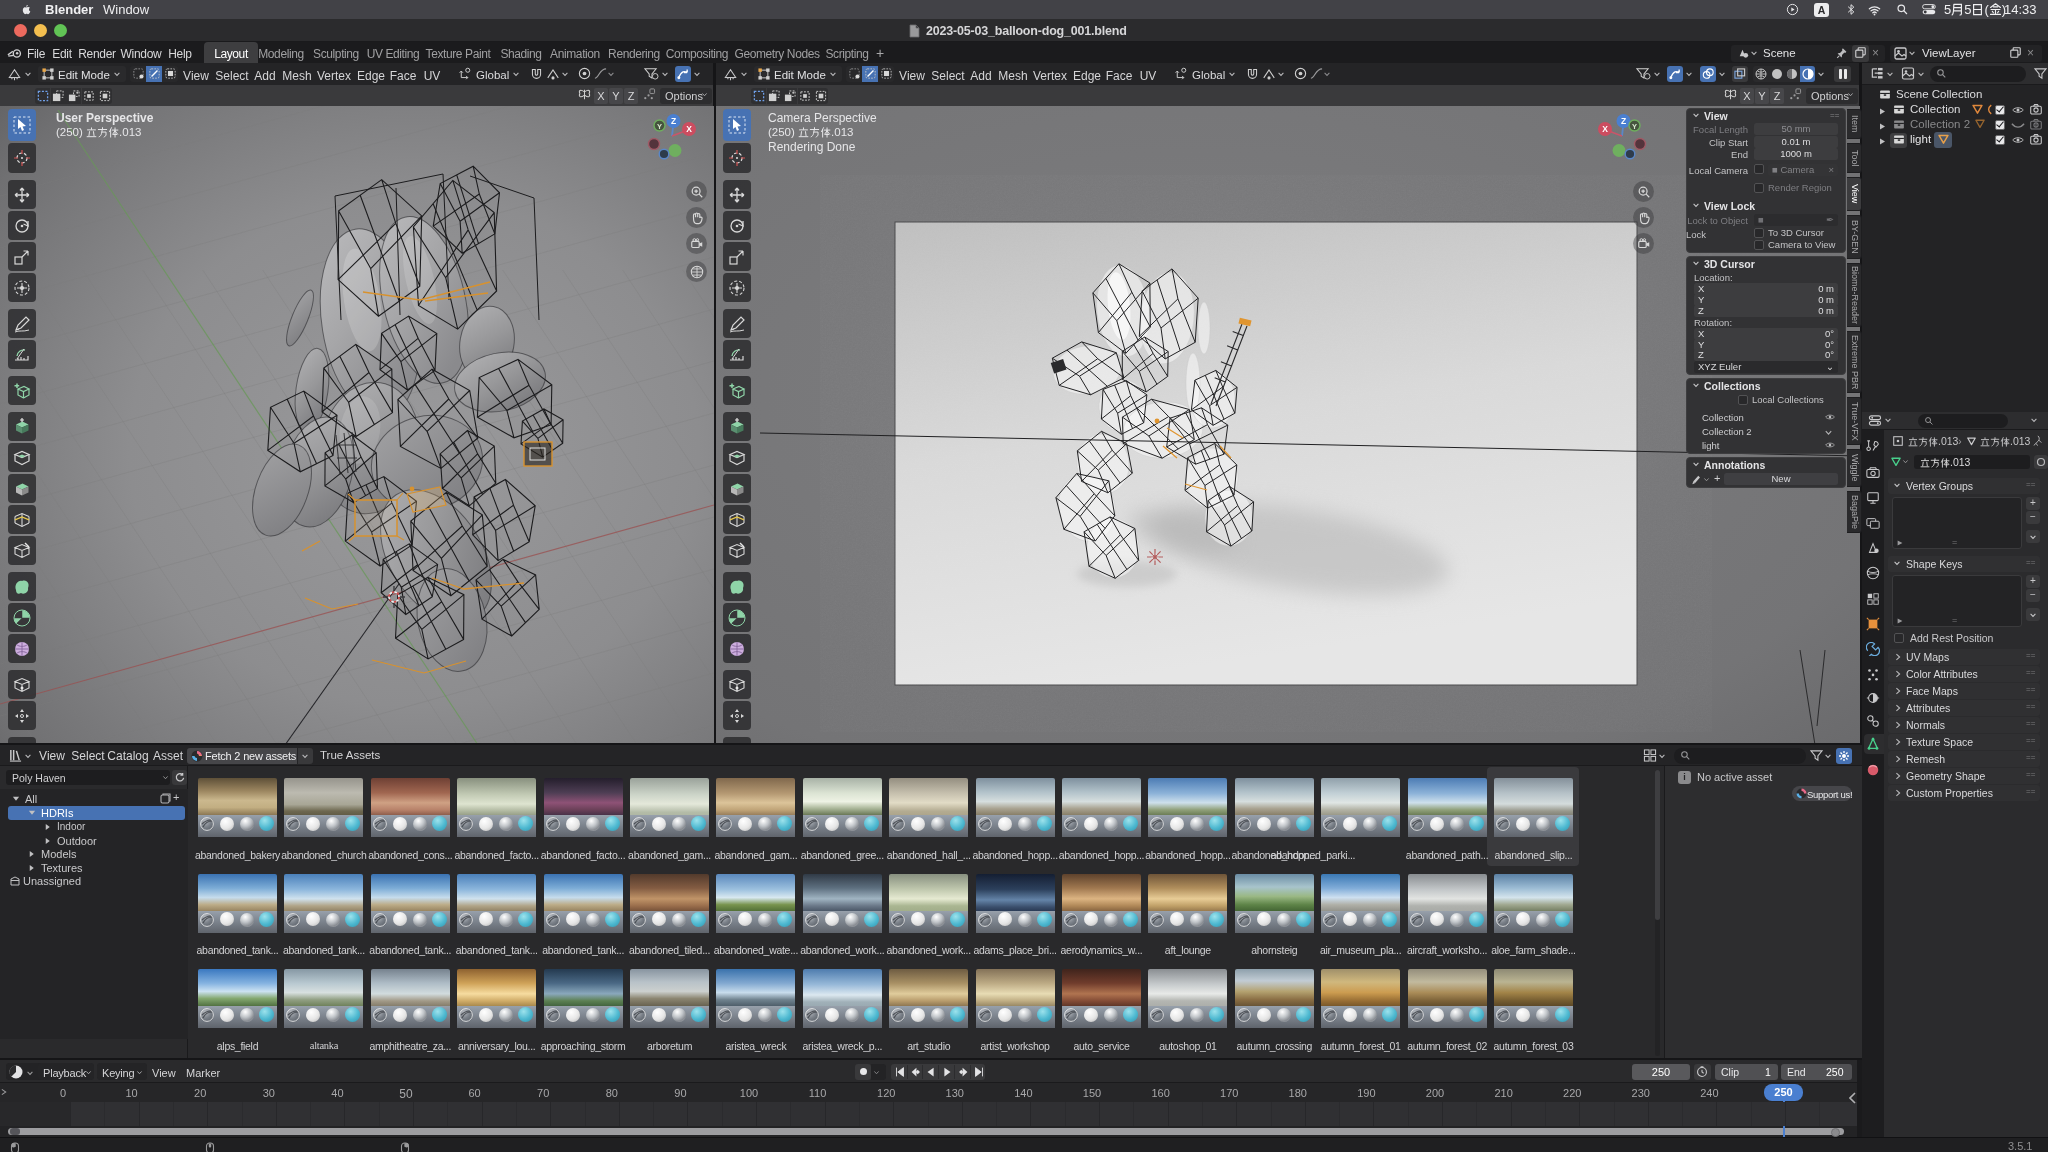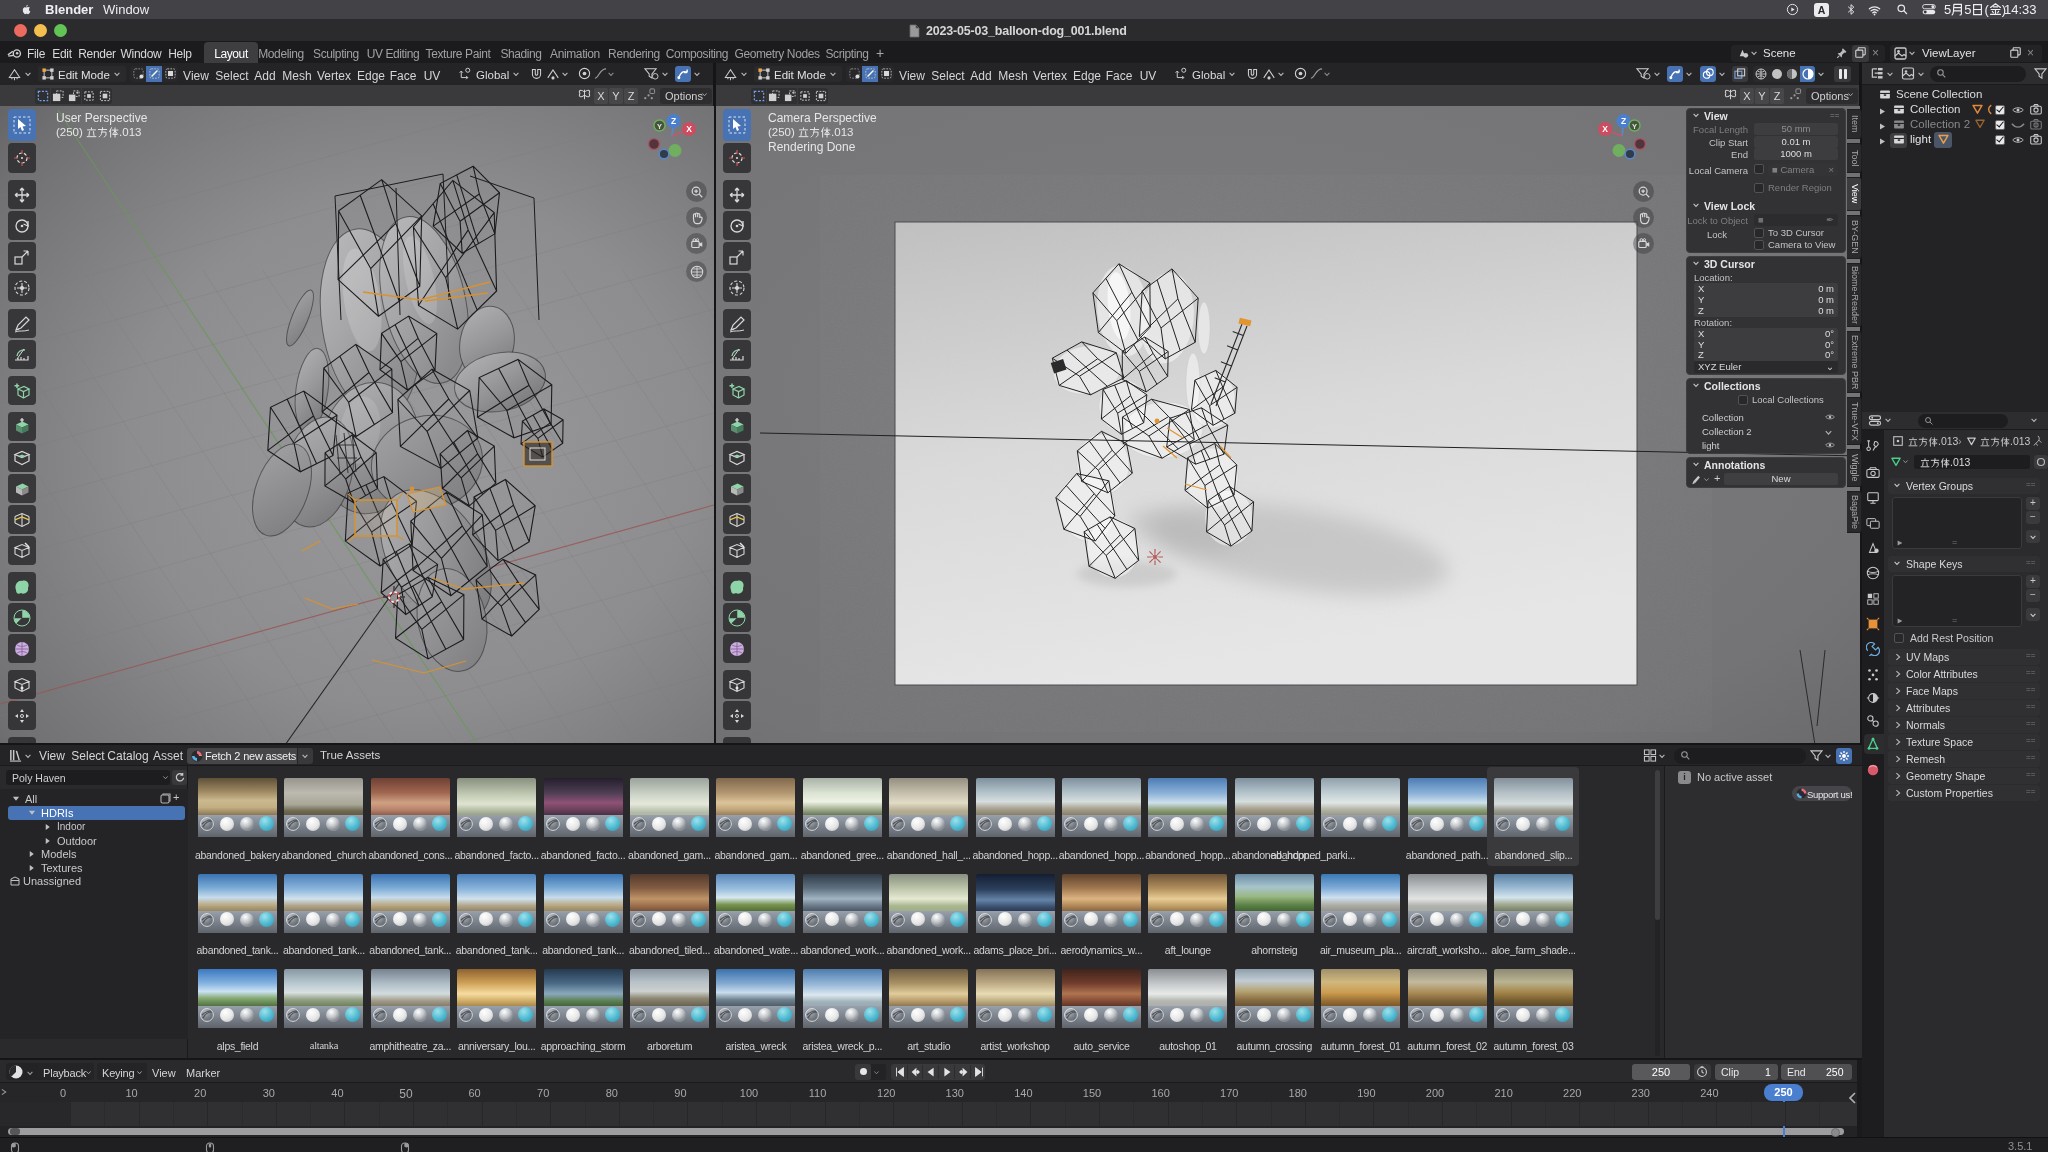--- a/index.html
+++ b/index.html
@@ -784,21 +784,21 @@
 <svg style="position:absolute;left:728px;top:742.5px" width="18" height="18" viewBox="0 0 18 18">
     <path d="M4 6 L14 3 L17 8 L7 11 Z" fill="#cdaede"></path>
     <path d="M4 6 L2 12 L12 15 L7 11 Z" fill="#9a7ab0"></path>
     <path d="M17 8 L15 14 L12 15 L7 11 Z" fill="#7a5a90"></path>
   </svg>
 <div style="position:absolute;left:723px;top:768px;width:28px;height:29px;background:#2d2d2fdd;border-radius:4px;"></div>
 <svg style="position:absolute;left:728px;top:773.5px" width="18" height="18" viewBox="0 0 18 18">
     <path d="M2 5.5 L9 2.5 L16 5.5 L9 8.5 Z M2 5.5 V12 L9 15.5 L16 12 V5.5 M9 8.5 V15.5" fill="none" stroke="#d8d8d8" stroke-width="1.1"></path>
     <path d="M12 1 L15 4" stroke="#d8d8d8" stroke-width="1.3"></path>
   </svg>
-<div style="position:absolute;left:56px;top:111px;font-size:12px;color:#e6e6e8;font-weight:400;white-space:nowrap;">User Perspective</div>
+<div style="position:absolute;left:56px;top:111px;font-size:12px;color:#e6e6e8;font-weight:700;white-space:nowrap;">User Perspective</div>
 <div style="position:absolute;left:56px;top:126px;font-size:11.5px;color:#e6e6e8;font-weight:400;white-space:nowrap;">(250) <svg style="width:11px;height:11px;vertical-align:-13%" viewBox="0 0 10 10">
       <path d="M5 .8 V2.1 M1.4 2.6 H8.6 M3.2 4.2 L2.7 7.8 M6.8 4.2 L7.3 7.8 M1 8.8 H9" fill="none" stroke="#e6e6e8" stroke-width="0.9" stroke-linecap="round"></path>
     </svg><svg style="width:11px;height:11px;vertical-align:-13%" viewBox="0 0 10 10">
       <path d="M5 .6 V1.8 M1.2 2.3 H8.8 M4.8 2.3 L4.1 5.8 C3.8 7.4 3.1 8.3 1.9 8.9 M4.6 4.6 H8.2 V7.4 L6.6 9.2" fill="none" stroke="#e6e6e8" stroke-width="0.9" stroke-linecap="round"></path>
     </svg><svg style="width:11px;height:11px;vertical-align:-13%" viewBox="0 0 10 10">
       <path d="M3.2 .6 L1.4 4.2 M2.4 2.6 V9.2 M6.4 .8 V9.2 M3.9 2.8 H9 M6.4 3.4 L4.2 6.6 M6.4 3.4 L8.8 6.6 M5 6.8 H7.9" fill="none" stroke="#e6e6e8" stroke-width="0.9" stroke-linecap="round"></path>
     </svg>.013</div>
 <div style="position:absolute;left:768px;top:111px;font-size:12px;color:#e6e6e8;font-weight:400;white-space:nowrap;">Camera Perspective</div>
 <div style="position:absolute;left:768px;top:126px;font-size:11.5px;color:#e6e6e8;font-weight:400;white-space:nowrap;">(250) <svg style="width:11px;height:11px;vertical-align:-13%" viewBox="0 0 10 10">
       <path d="M5 .8 V2.1 M1.4 2.6 H8.6 M3.2 4.2 L2.7 7.8 M6.8 4.2 L7.3 7.8 M1 8.8 H9" fill="none" stroke="#e6e6e8" stroke-width="0.9" stroke-linecap="round"></path>
@@ -897,21 +897,21 @@
 <div style="position:absolute;left:1768px;top:182px;font-size:9.5px;color:#7e7e82;font-weight:400;white-space:nowrap;">Render Region</div>
 <svg style="position:absolute;left:1692px;top:201px" width="8" height="8" viewBox="0 0 10 10">
     <path d="M2 3.5 L5 6.8 L8 3.5" fill="none" stroke="#c8c8ca" stroke-width="1.3"></path>
   </svg>
 <div style="position:absolute;left:1704px;top:200px;font-size:10.5px;color:#e4e4e6;font-weight:700;white-space:nowrap;">View Lock</div>
 <div style="position:absolute;left:1686px;top:215px;width:62px;text-align:right;font-size:9.5px;color:#7e7e82;">Lock to Object</div>
 <div style="position:absolute;left:1754px;top:214px;width:84px;height:12px;background:#2c2c2e;border-radius:2.5px;color:#707074;font-size:9.5px;text-align:left;line-height:12px;padding:0 4px;">
     <span style="float:left">■</span>
     <span style="float:right">✒</span>
   </div>
-<div style="position:absolute;left:1686px;top:229px;width:62px;text-align:center;font-size:9.5px;color:#c4c4c6;">Lock</div>
+<div style="position:absolute;left:1686px;top:229px;width:62px;text-align:left;font-size:9.5px;color:#c4c4c6;">Lock</div>
 <div class="chkoff" style="left:1754px;top:228px;"></div>
 <div style="position:absolute;left:1768px;top:227px;font-size:9.5px;color:#c4c4c6;font-weight:400;white-space:nowrap;">To 3D Cursor</div>
 <div class="chkoff" style="left:1754px;top:240px;"></div>
 <div style="position:absolute;left:1768px;top:239px;font-size:9.5px;color:#c4c4c6;font-weight:400;white-space:nowrap;">Camera to View</div>
 <div style="position:absolute;left:1686px;top:256px;width:160px;height:119px;background:#323234;border:1px solid #3d3d3f;border-radius:4px;"></div>
 <svg style="position:absolute;left:1692px;top:259px" width="8" height="8" viewBox="0 0 10 10">
     <path d="M2 3.5 L5 6.8 L8 3.5" fill="none" stroke="#c8c8ca" stroke-width="1.3"></path>
   </svg>
 <div style="position:absolute;left:1704px;top:258px;font-size:10.5px;color:#e4e4e6;font-weight:700;white-space:nowrap;">3D Cursor</div>
 <div style="position:absolute;left:1694px;top:272px;font-size:9.5px;color:#c4c4c6;font-weight:400;white-space:nowrap;">Location:</div>

